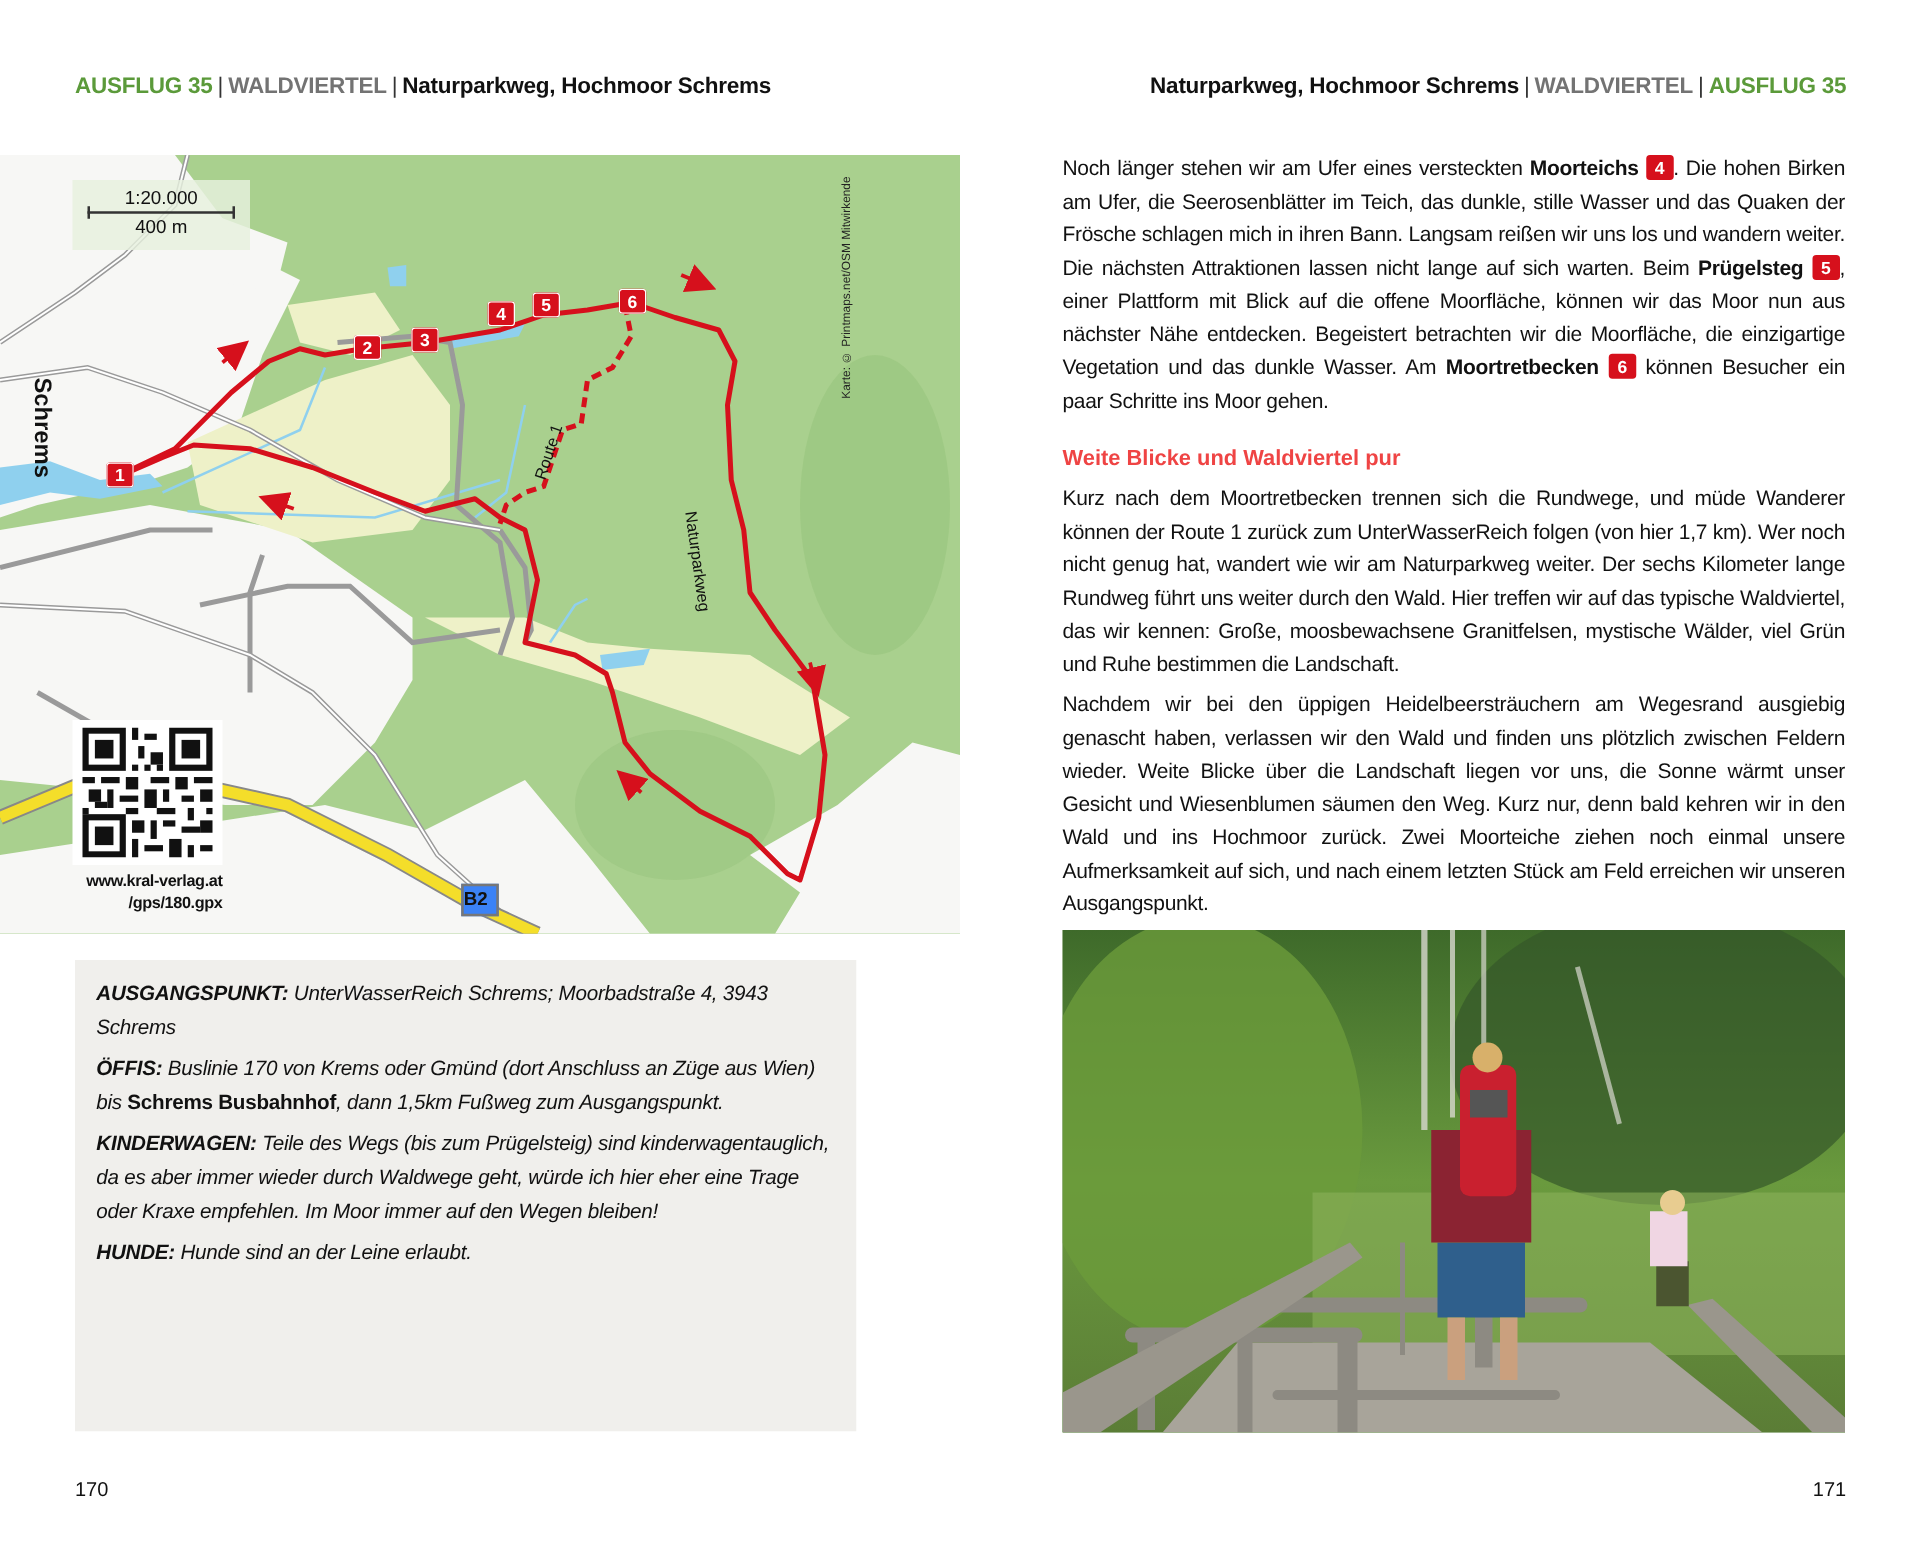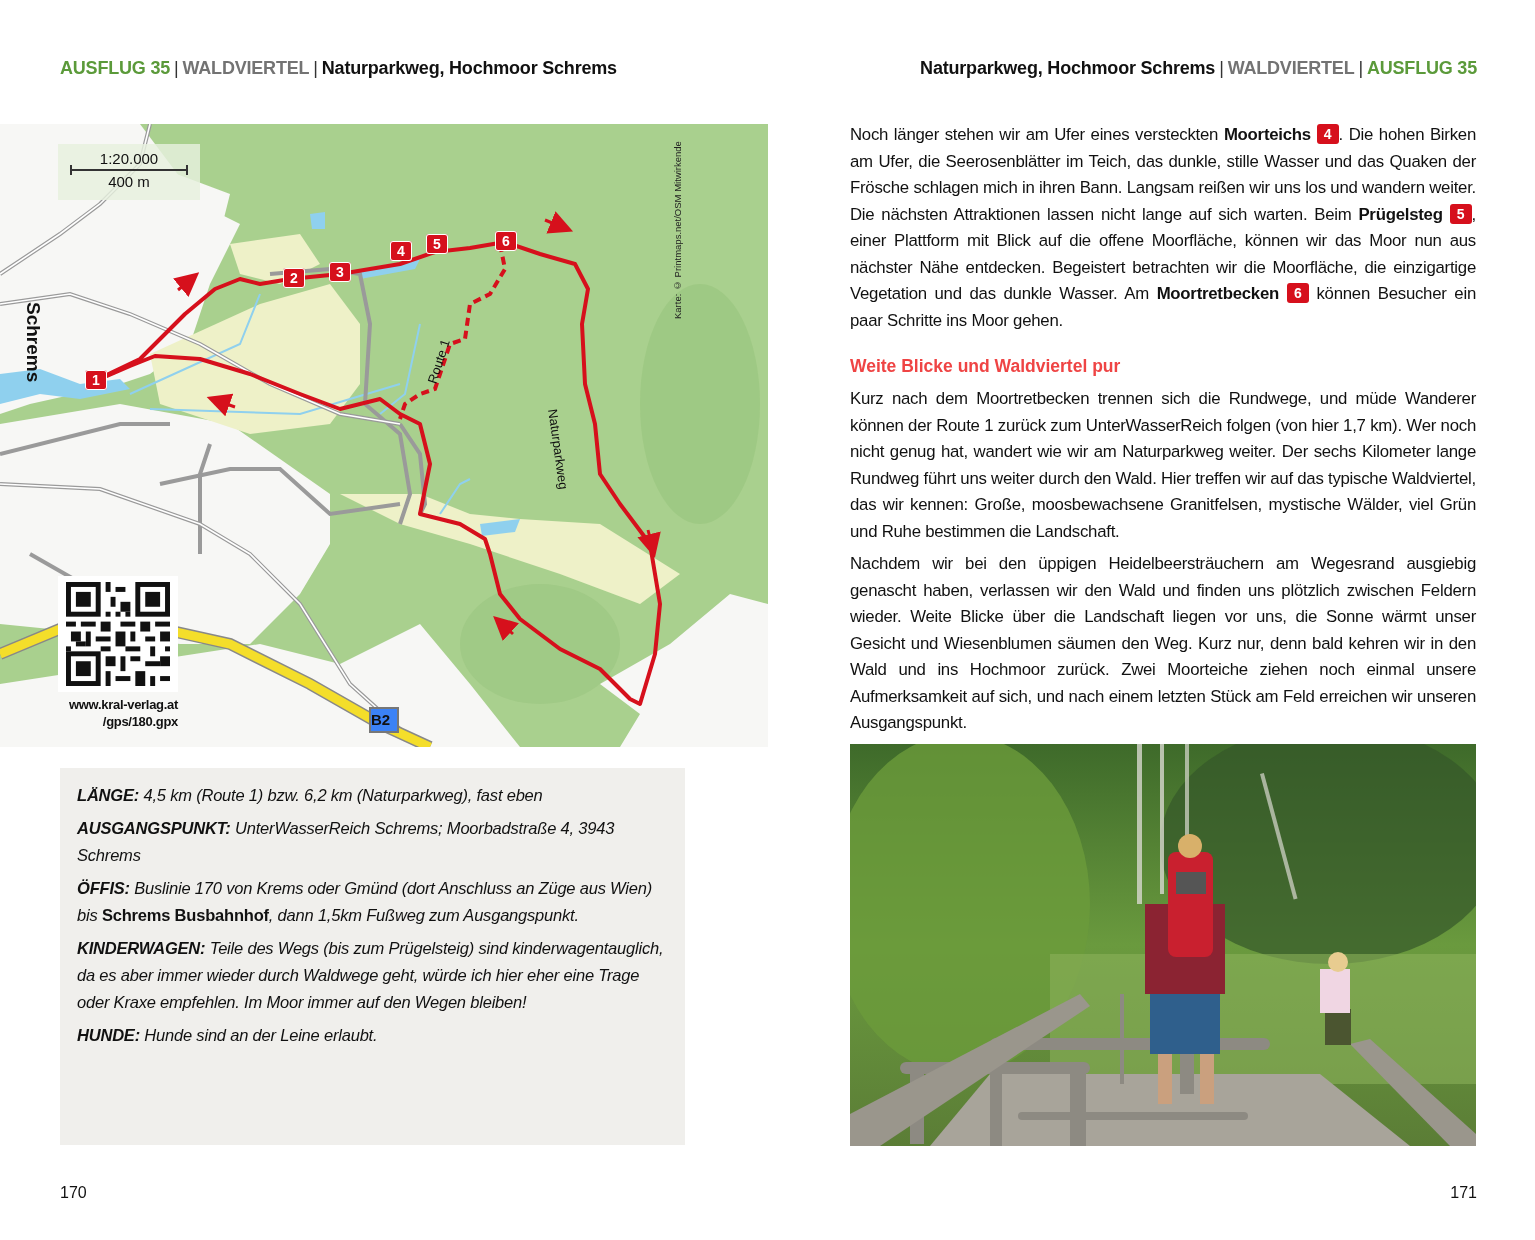--- a/index.html
+++ b/index.html
@@ -188,21 +188,20 @@
       </g>
     </svg>
   </div>
   <div class="qr-url">
     <div>www.kral-verlag.at</div>
     <div>/gps/180.gpx</div>
   </div>
 </div>
 
 <div class="info">
-  <p><b>LÄNGE:</b> <span>4,5 km (Route 1) bzw. 6,2 km (Naturparkweg), fast eben</span></p>
   <p><b>AUSGANGSPUNKT:</b> <span>UnterWasserReich Schrems; Moorbadstraße 4, 3943 Schrems</span></p>
   <p><b>ÖFFIS:</b> <span>Buslinie 170 von Krems oder Gmünd (dort Anschluss an Züge aus Wien) bis</span> <b style="font-style:normal">Schrems Busbahnhof</b><span>, dann 1,5km Fußweg zum Ausgangspunkt.</span></p>
   <p><b>KINDERWAGEN:</b> <span>Teile des Wegs (bis zum Prügelsteig) sind kinderwagentauglich, da es aber immer wieder durch Waldwege geht, würde ich hier eher eine Trage oder Kraxe empfehlen. Im Moor immer auf den Wegen bleiben!</span></p>
   <p><b>HUNDE:</b> <span>Hunde sind an der Leine erlaubt.</span></p>
 </div>
 
 <div class="body-text" style="top:122px;">
   <p><span>Noch länger stehen wir am Ufer eines versteckten </span><b>Moorteichs</b> <span class="badge">4</span><span>. Die hohen Birken am Ufer, die Seerosenblätter im Teich, das dunkle, stille Wasser und das Quaken der Frösche schlagen mich in ihren Bann. Langsam reißen wir uns los und wandern weiter. Die nächsten Attraktionen lassen nicht lange auf sich warten. Beim </span><b>Prügelsteg</b> <span class="badge">5</span><span>, einer Plattform mit Blick auf die offene Moorfläche, können wir das Moor nun aus nächster Nähe entdecken. Begeistert betrachten wir die Moorfläche, die einzigartige Vegetation und das dunkle Wasser. Am </span><b>Moortretbecken</b> <span class="badge">6</span><span> können Besucher ein paar Schritte ins Moor gehen.</span></p>
 </div>
 

